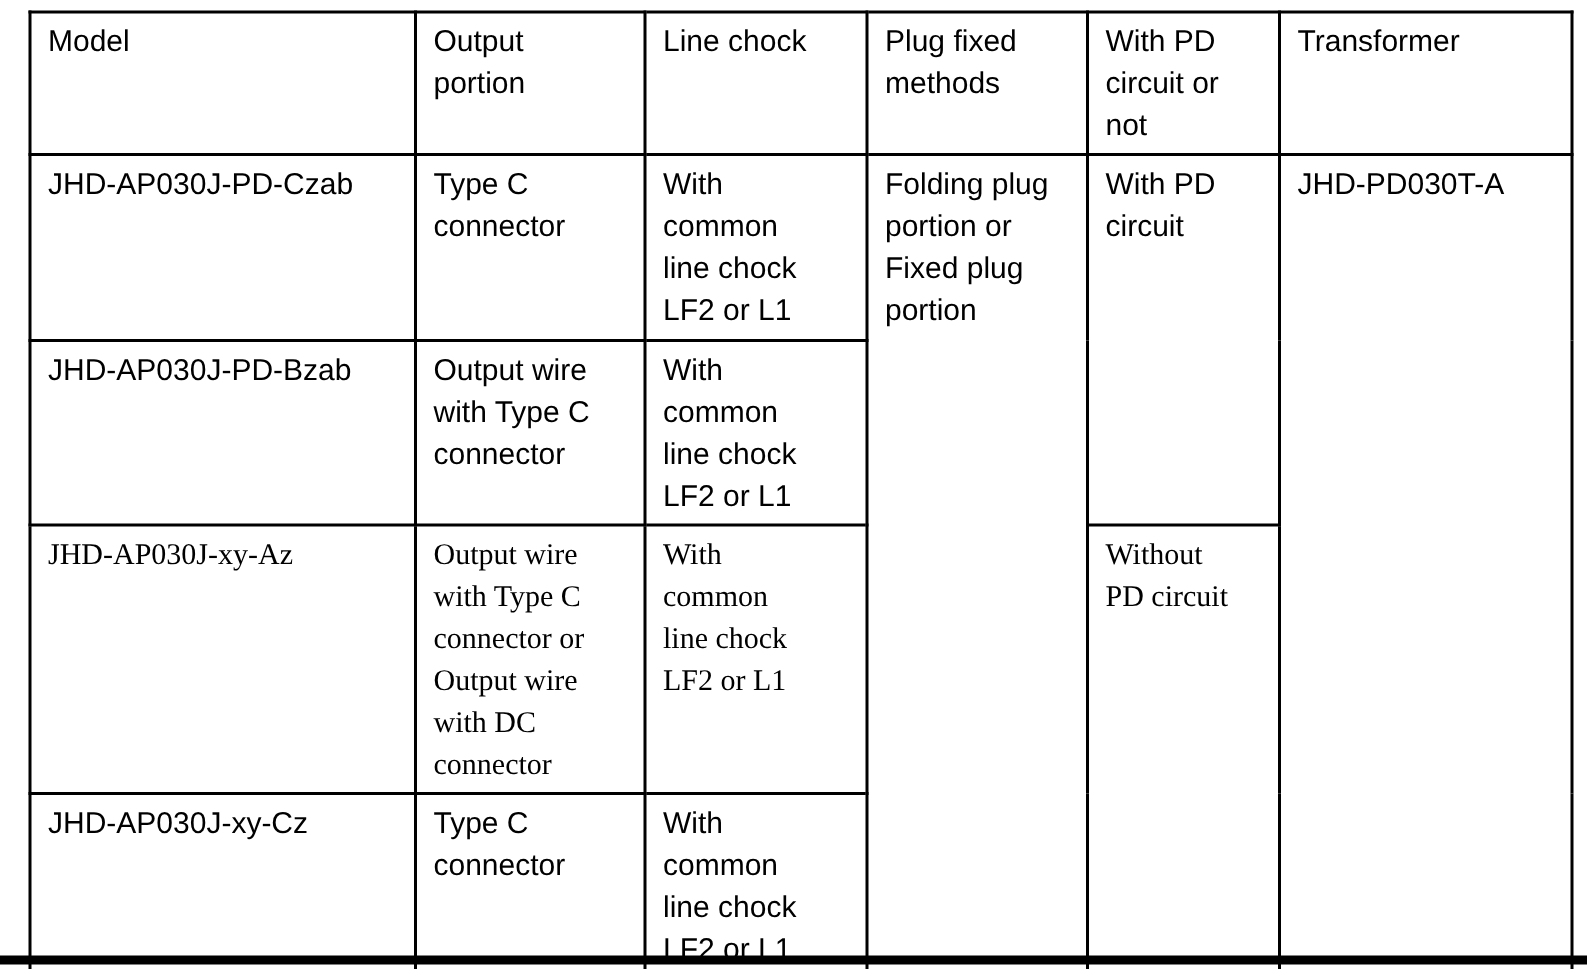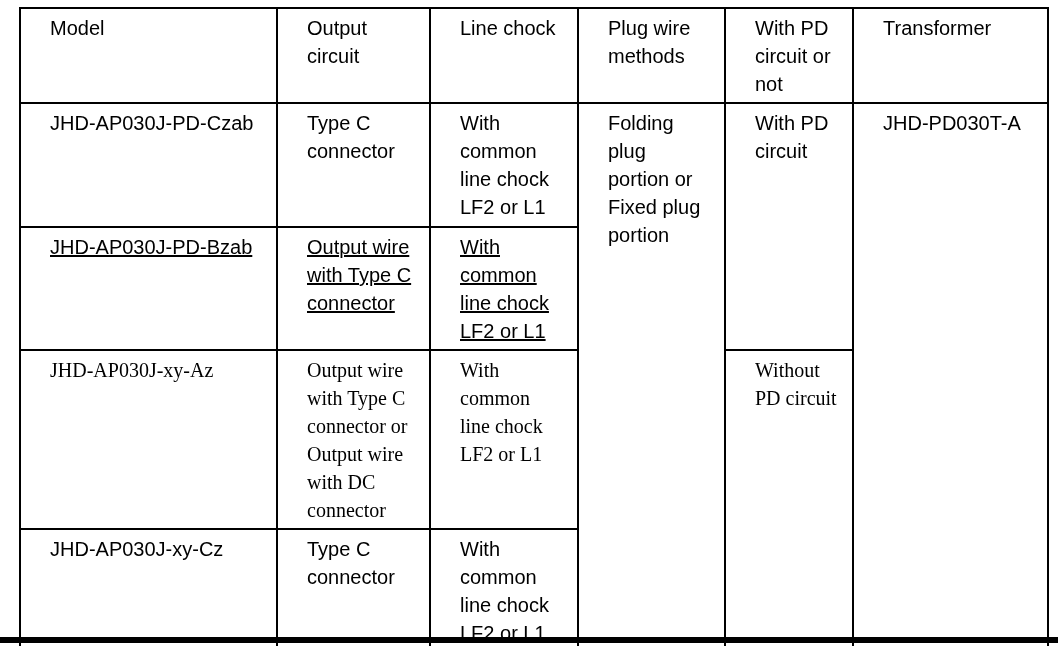--- a/index.html
+++ b/index.html
@@ -25,33 +25,33 @@
     table-layout: fixed;
     font-size: 20px;
     line-height: 28px;
   }
   table.spec-table th,
   table.spec-table td {
     border: 2px solid #000000;
     vertical-align: top;
     text-align: left;
     font-weight: normal;
-    padding: 5px 8px 4px 29px;
+    padding: 5px 8px 4px 11px;
     white-space: pre-line;
     overflow: hidden;
   }
   col.c-model       { width: 257px; }
   col.c-output      { width: 153px; }
   col.c-chock       { width: 148px; }
   col.c-plug        { width: 147px; }
   col.c-pd          { width: 128px; }
   col.c-transformer { width: 195px; }
   tr.h-header { height: 90px;  }
   tr.h-r1     { height: 124px; }
-  tr.h-r2     { height: 116px; text-decoration: underline; }
+  tr.h-r2     { height: 116px; }
   tr.h-r3     { height: 176px; font-family: Liberation Serif, serif; }
   tr.h-r4     { height: 120px; }
   .bottom-rule {
     position: absolute;
     left: 0;
     top: 637px;
     width: 1058px;
     height: 6px;
     background: #000000;
   }
@@ -67,23 +67,23 @@
       <col class="c-output">
       <col class="c-chock">
       <col class="c-plug">
       <col class="c-pd">
       <col class="c-transformer">
     </colgroup>
     <tbody>
       <tr class="h-header">
         <th>Model</th>
         <th>Output
-circuit</th>
+portion</th>
         <th>Line chock</th>
-        <th>Plug wire
+        <th>Plug fixed
 methods</th>
         <th>With PD
 circuit or
 not</th>
         <th>Transformer</th>
       </tr>
       <tr class="h-r1">
         <td>JHD-AP030J-PD-Czab</td>
         <td>Type C
 connector</td>

